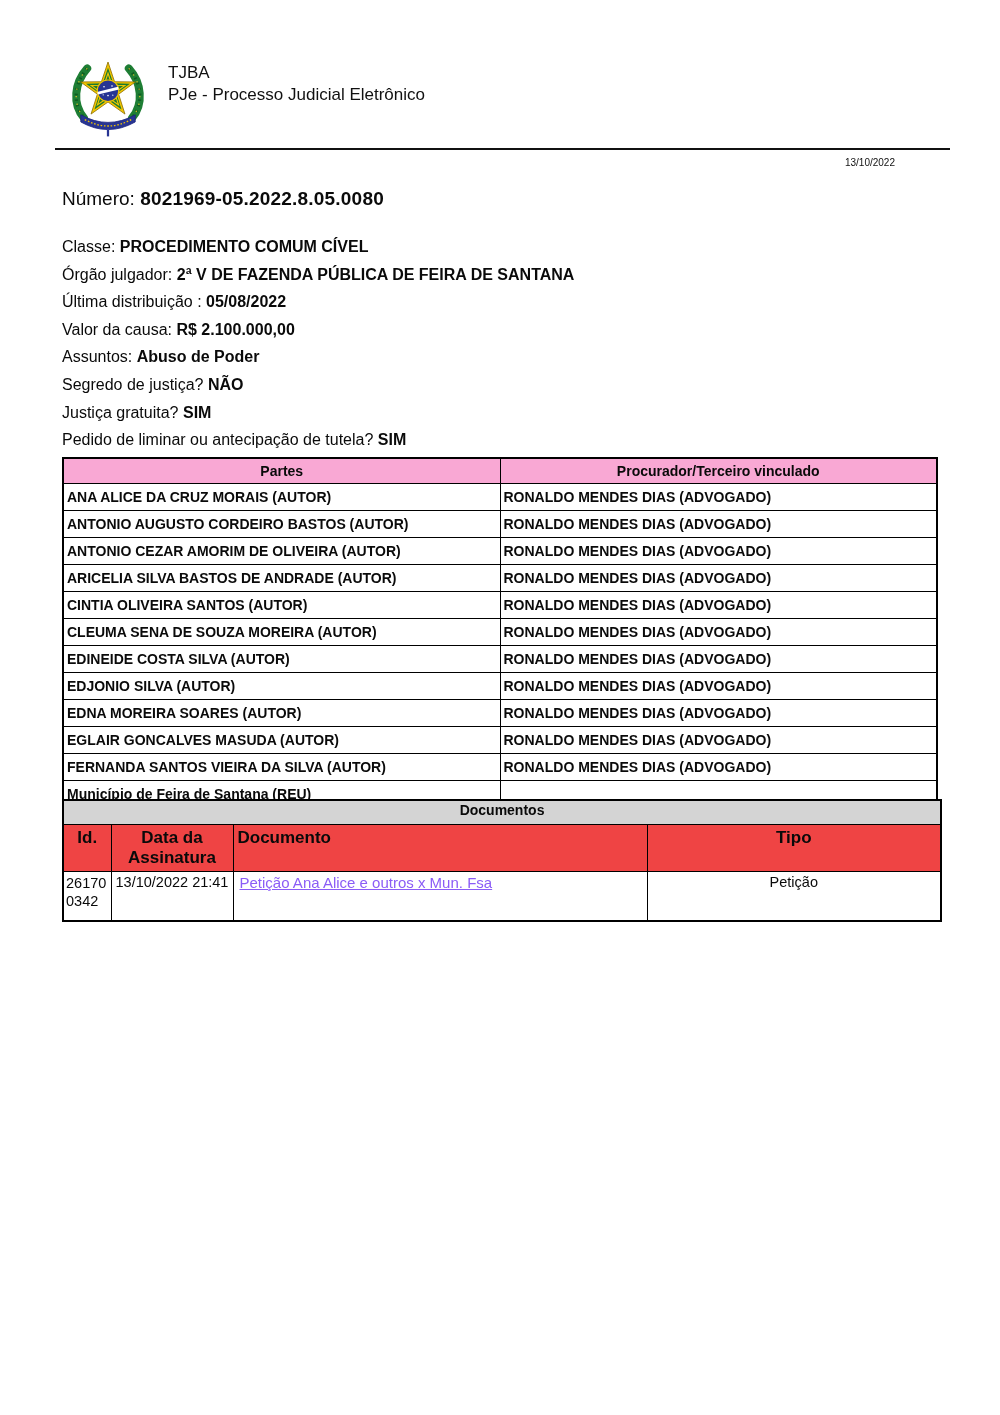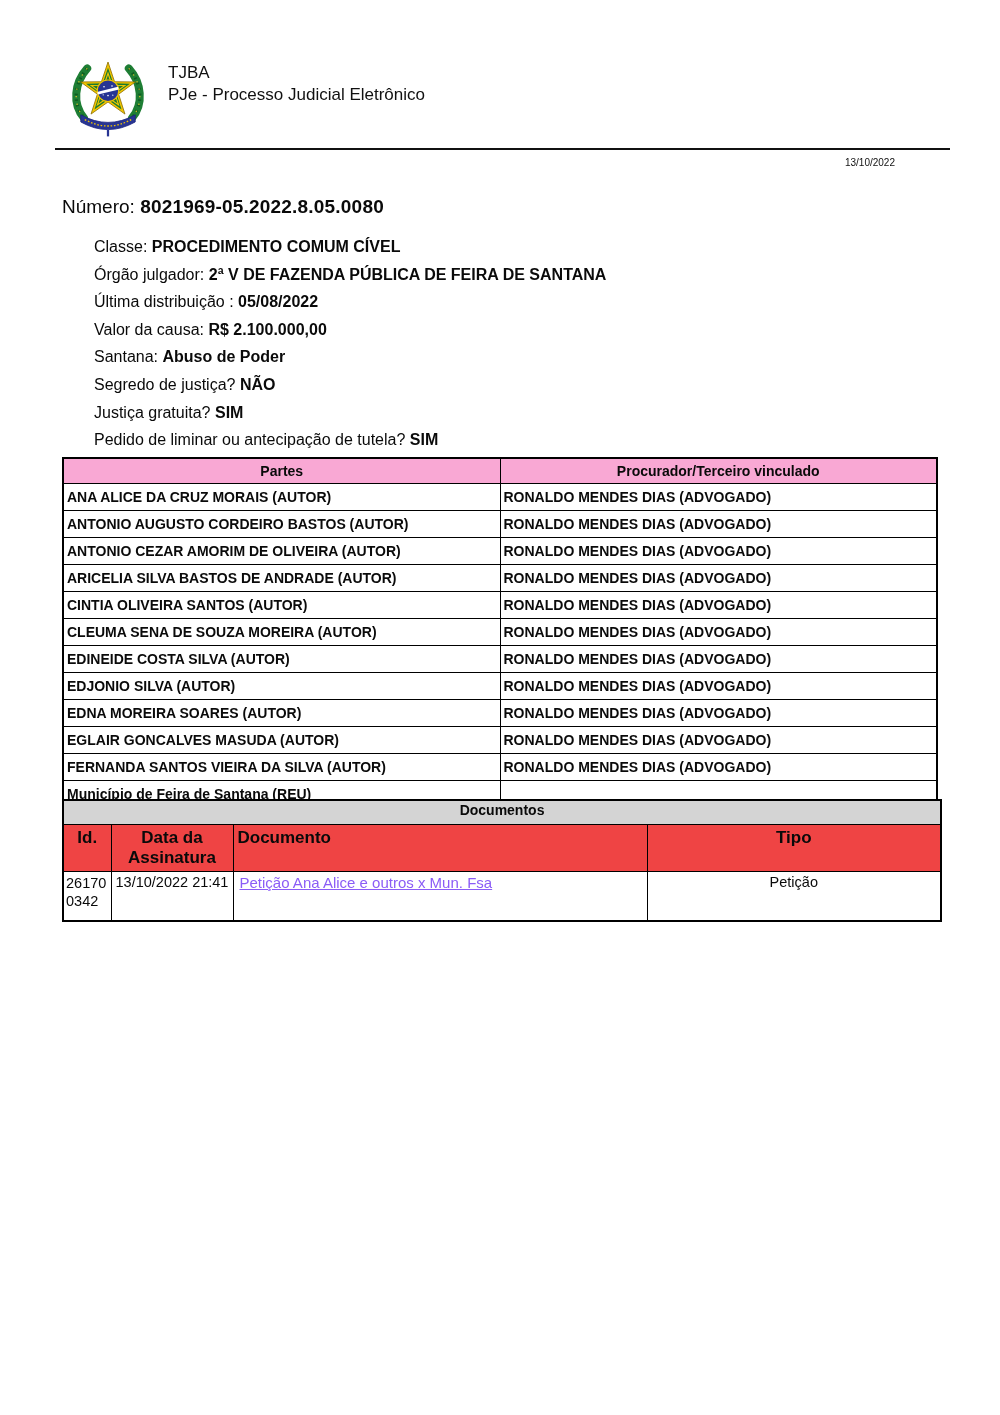--- a/index.html
+++ b/index.html
@@ -10,24 +10,24 @@
     font-family:"Liberation Sans", sans-serif;
     color:#0a0a0a;
     overflow:hidden;
   }
   
   .logo{position:absolute;left:68px;top:50px;width:80px;height:96px;}
   .org-block{position:absolute;left:168px;top:62px;font-size:17px;line-height:22px;color:#111;}
   .header-rule{position:absolute;left:55px;top:148px;width:905px;border-top:2px solid #111;}
   .print-date{position:absolute;top:157px;right:55px;font-size:10px;color:#111;}
   
-  .numero-line{position:absolute;left:62px;top:188px;font-size:19px;margin-top:8px;}
+  .numero-line{position:absolute;left:62px;top:188px;font-size:19px;}
   .numero-line b{letter-spacing:0.2px;}
   .fields{position:absolute;left:62px;top:233px;font-size:16px;line-height:27.6px;}
-  .field-line{white-space:nowrap;margin-left:32px;}
+  .field-line{white-space:nowrap;}
   
   table{border-collapse:collapse;table-layout:fixed;}
   .partes-table{
     position:absolute;left:62px;top:457px;width:876px;
     border:2px solid #000;
   }
   .partes-table th,.partes-table td{border:1px solid #000;}
   .partes-table th{
     background:#f9a8d4;height:22px;font-size:14px;font-weight:bold;text-align:center;padding:1px 2px;
   }
@@ -104,21 +104,21 @@
   <div class="numero-line">
     <span>Número:</span>
     <b>8021969-05.2022.8.05.0080</b>
   </div>
 
   <div class="fields">
     <div class="field-line"><span>Classe:</span> <b>PROCEDIMENTO COMUM CÍVEL</b></div>
     <div class="field-line"><span>Órgão julgador:</span> <b>2ª V DE FAZENDA PÚBLICA DE FEIRA DE SANTANA</b></div>
     <div class="field-line"><span>Última distribuição :</span> <b>05/08/2022</b></div>
     <div class="field-line"><span>Valor da causa:</span> <b>R$ 2.100.000,00</b></div>
-    <div class="field-line"><span>Santana:</span> <b>Abuso de Poder</b></div>
+    <div class="field-line"><span>Assuntos:</span> <b>Abuso de Poder</b></div>
     <div class="field-line"><span>Segredo de justiça?</span> <b>NÃO</b></div>
     <div class="field-line"><span>Justiça gratuita?</span> <b>SIM</b></div>
     <div class="field-line"><span>Pedido de liminar ou antecipação de tutela?</span> <b>SIM</b></div>
   </div>
 
   <table class="partes-table">
     <colgroup>
         <col style="width:50%">
         <col style="width:50%">
       </colgroup>

